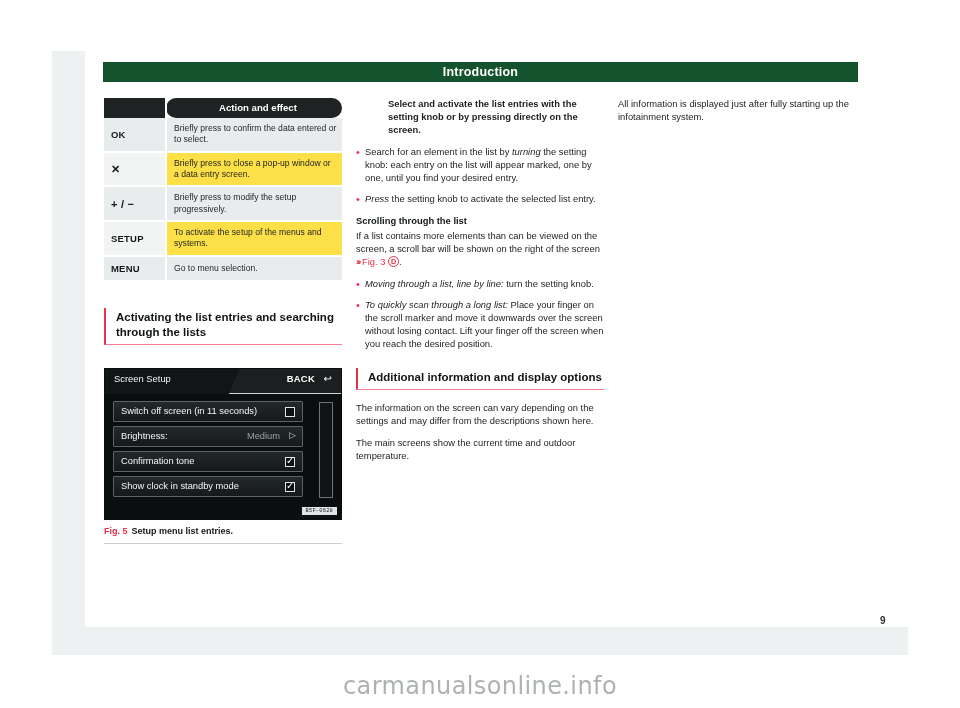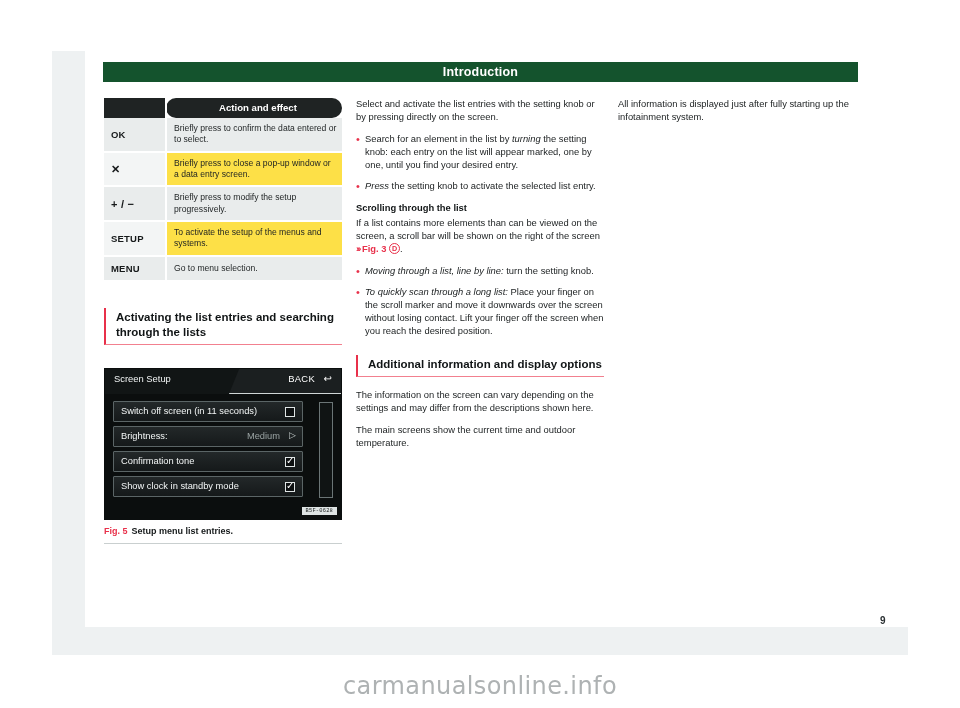--- a/index.html
+++ b/index.html
@@ -131,21 +131,21 @@
   .screen-tab {
     position: absolute; right: 0; top: 0;
     width: 112px; height: 25px;
     background: #1b1f20;
     border-bottom: 1.4px solid #cfd6d6;
     transform: skewX(-22deg);
     transform-origin: bottom left;
   }
   .screen-back {
     position: absolute; right: 26px; top: 4px;
-    color: #ffffff; font-size: 9.4px; font-weight: normal;
+    color: #ffffff; font-size: 9.4px; font-weight: bold;
     letter-spacing: .3px;
   }
   .back-icon {
     position: absolute; right: 9px; top: 4px;
     color: #ffffff; font-size: 10px;
   }
   .rows {
     position: absolute; left: 8px; top: 32px;
     width: 190px;
   }
@@ -203,21 +203,21 @@
   .figcap .ftxt { font-weight: bold; margin-left: 4px; }
 
   
   .btxt {
     font-size: 9.4px;
     color: #1b1f20;
     line-height: 1.38;
     margin-bottom: 9px;
     text-align: left;
   }
-  .btxt.bold { font-weight: normal; }
+  .btxt.bold { font-weight: bold; margin-left: 32px; }
   .subhead {
     font-size: 9.4px;
     font-weight: bold;
     color: #111516;
     margin-bottom: 4px;
   }
   ul.bl { list-style: none; margin: 0 0 9px 0; }
   ul.bl li {
     position: relative;
     font-size: 9.4px;
@@ -225,21 +225,21 @@
     line-height: 1.38;
     padding-left: 9px;
     margin-bottom: 8px;
   }
   ul.bl li::before {
     content: "•";
     position: absolute; left: 0; top: -1px;
     color: #e8304a; font-size: 11px;
   }
   .ital { font-style: italic; }
-  .ref { color: #e8304a; font-weight: bold; white-space: nowrap; }
+  .ref { color: #e8304a; font-weight: normal; white-space: nowrap; }
   .chev { color: #e8304a; font-weight: bold; letter-spacing: -2px; }
   .circ {
     display: inline-block;
     width: 11px; height: 11px;
     border: 1.3px solid #e8304a;
     border-radius: 50%;
     color: #e8304a;
     font-size: 7.2px;
     font-weight: bold;
     line-height: 9px;

